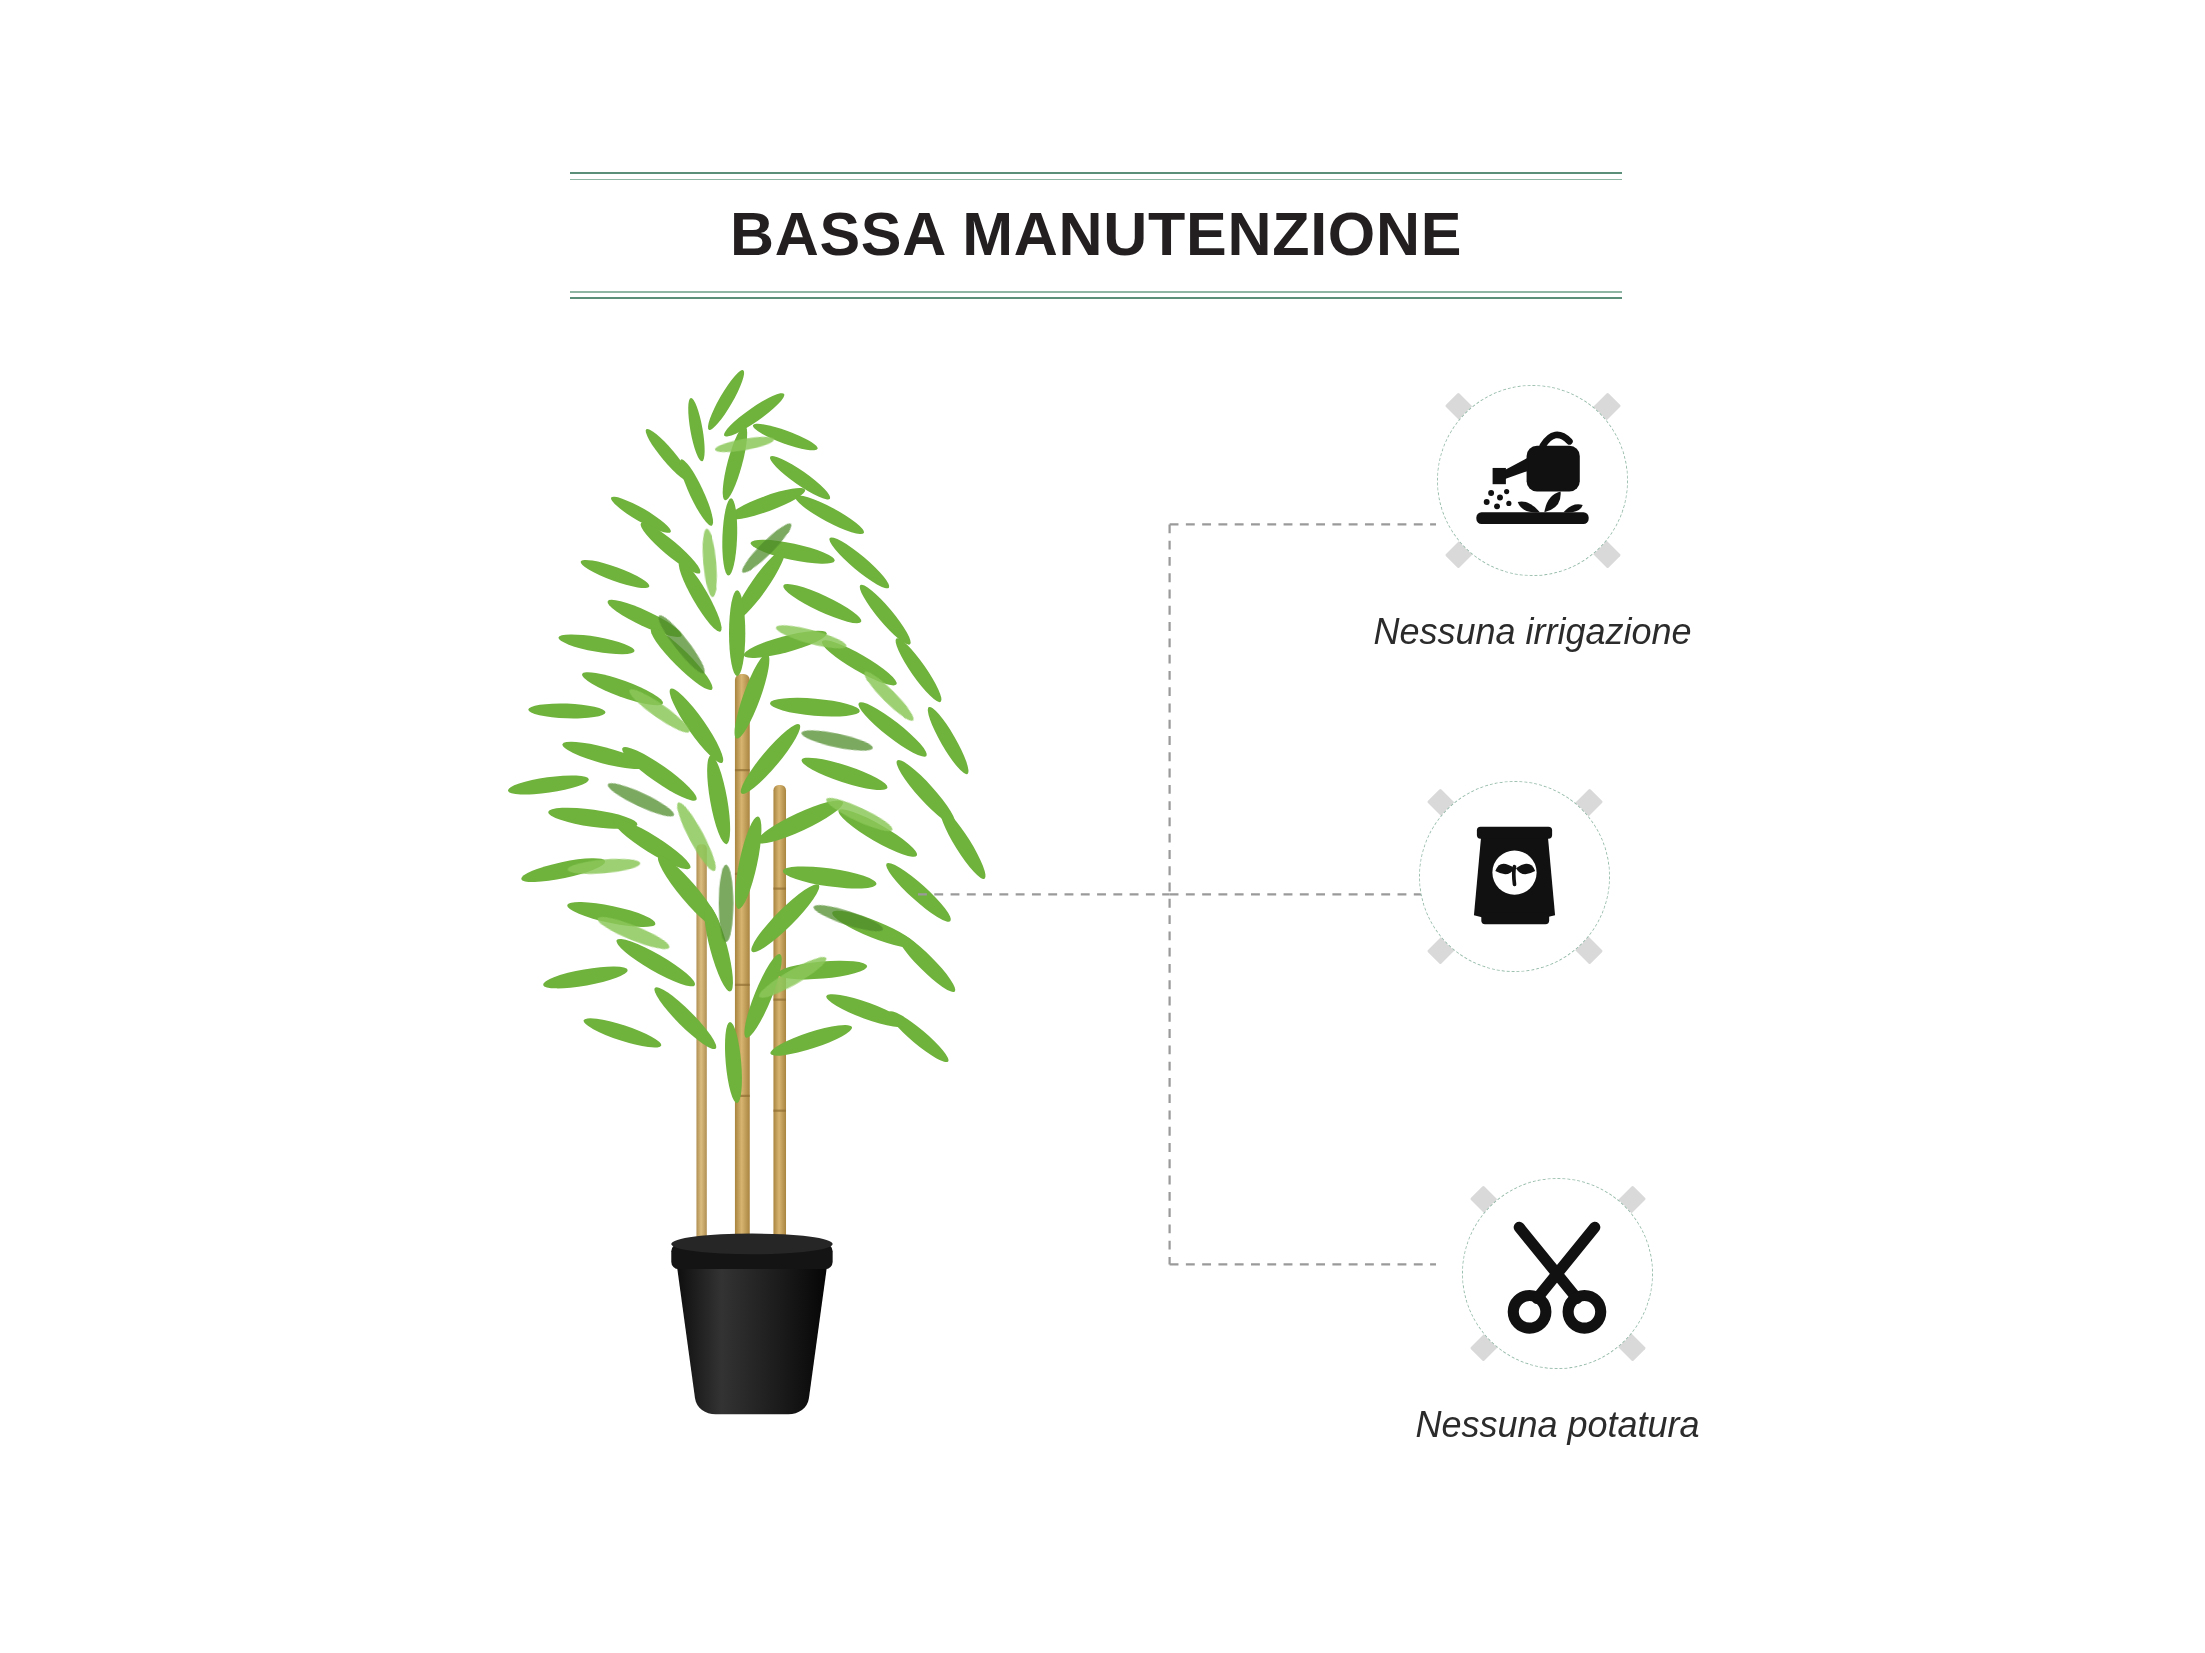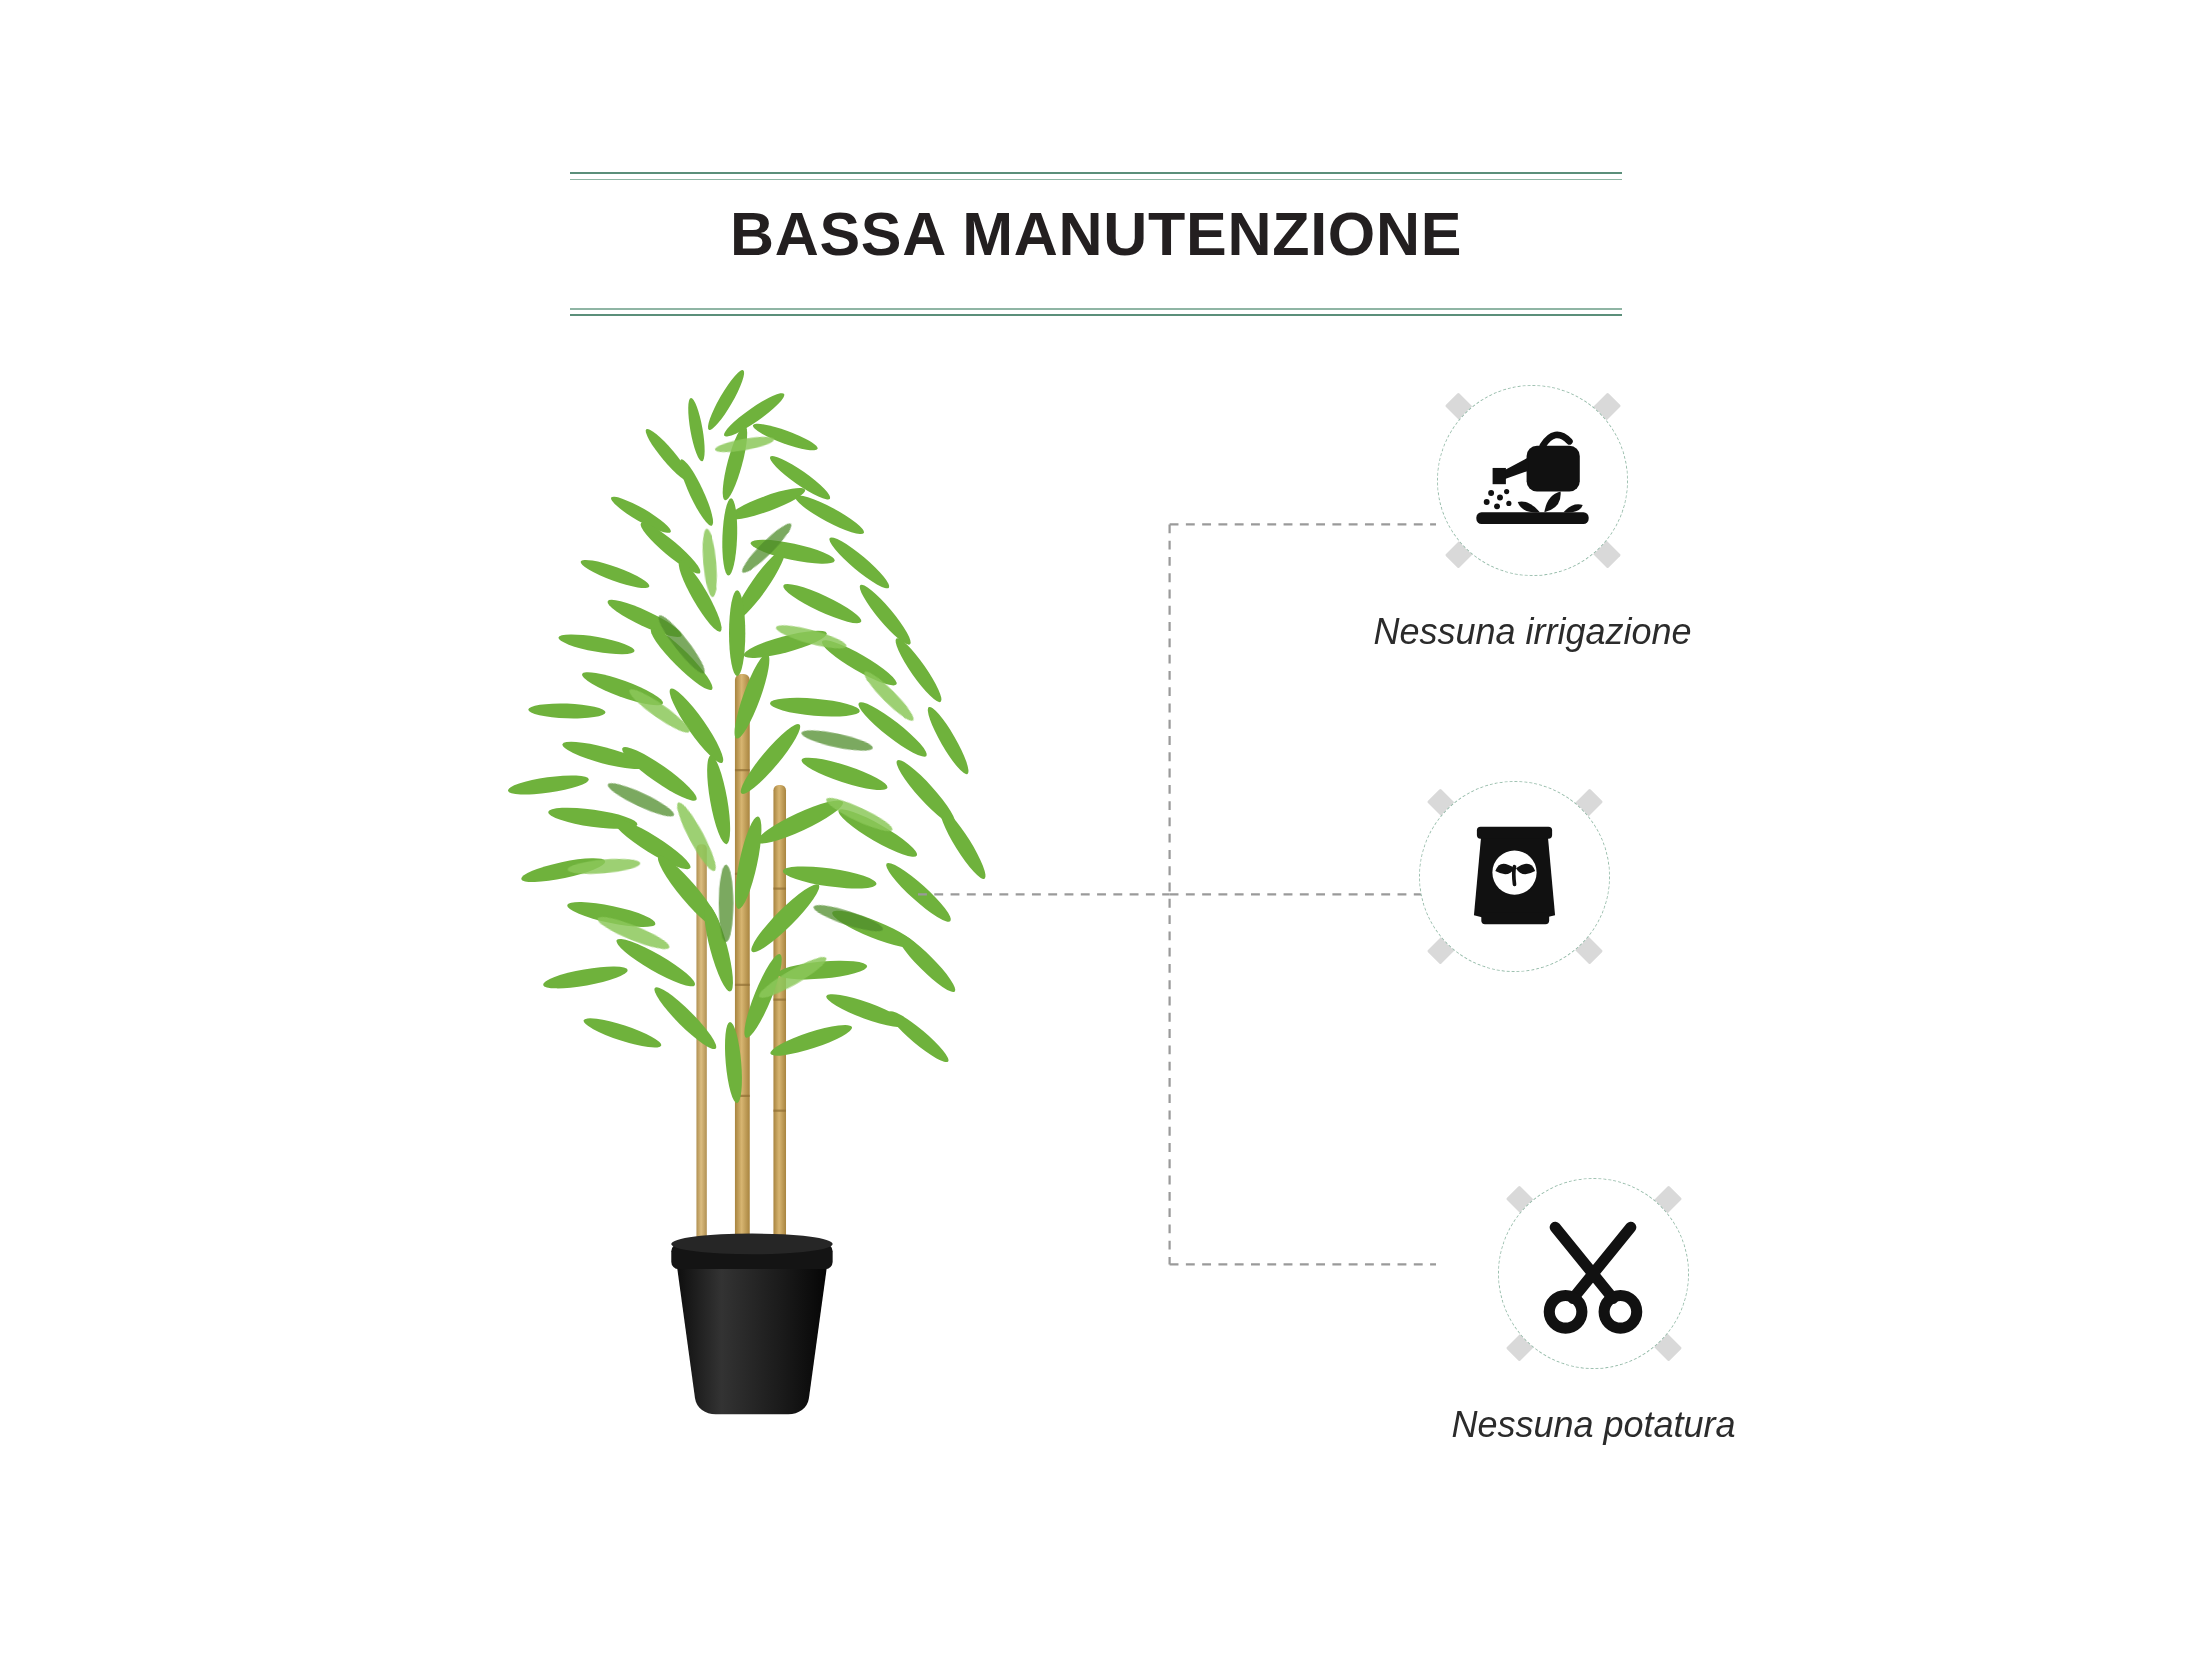--- a/index.html
+++ b/index.html
@@ -35,21 +35,21 @@
   }
   .rule.thin-top {
     margin-top: 0;
     margin-bottom: 4.4px;
   }
   .title-text {
     font-size: 61px;
     font-weight: bold;
     letter-spacing: 0.7px;
     color: #231f20;
-    padding: 22px 0 42px 0;
+    padding: 22px 0 25px 0;
     line-height: 1.05;
     white-space: nowrap;
   }
 
   
   .plant-area {
     position: absolute;
     left: 474px;
     top: 326px;
     width: 741px;
@@ -123,21 +123,21 @@
   .feature .caption {
     margin-top: 19px;
     font-size: 36px;
     font-style: italic;
     color: #2b2b2b;
     white-space: nowrap;
   }
 
   #feature-watering { left: 1303px; top: 370px; }
   #feature-fertilizing { left: 1285px; top: 766px; }
-  #feature-pruning { left: 1364px; top: 1163px; }
+  #feature-pruning { left: 1328px; top: 1163px; }
 </style>
 </head>
 <body>
 
 <div class="title-block">
   <div class="rule"></div>
   <div class="rule thin"></div>
   <div class="title-text">BASSA MANUTENZIONE</div>
   <div class="rule thin thin-top"></div>
   <div class="rule"></div>

